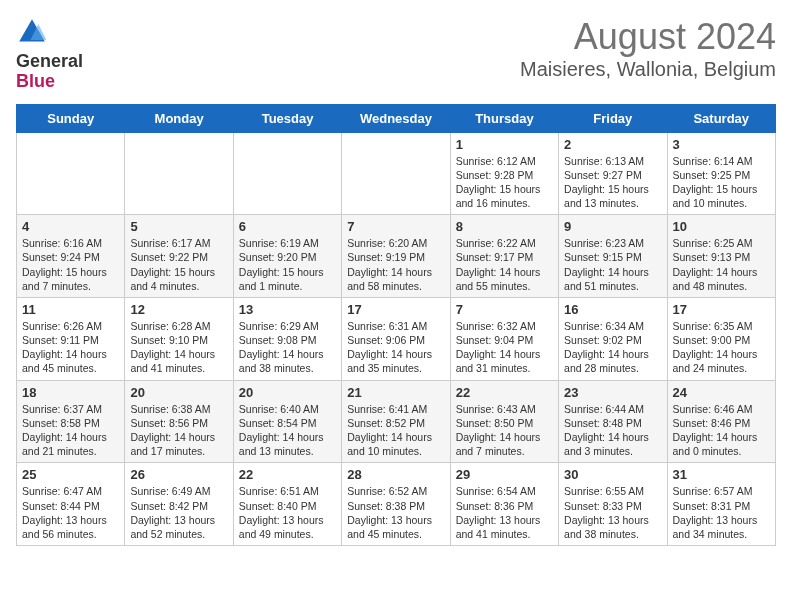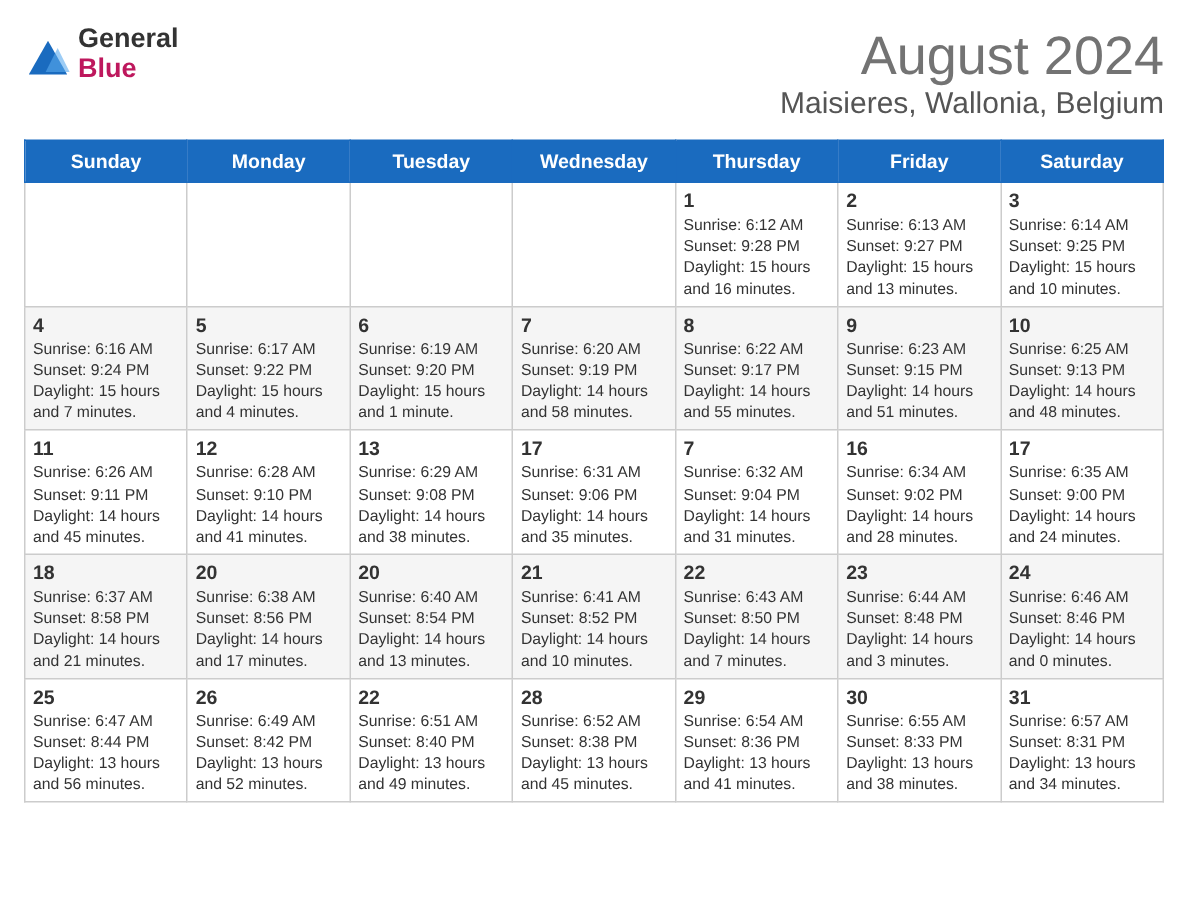--- a/index.html
+++ b/index.html
@@ -11,22 +11,23 @@
       padding: 16px;
     }
     .header-area {
       display: flex;
       justify-content: space-between;
       align-items: flex-start;
       margin-bottom: 12px;
     }
     .logo {
       display: flex;
-      align-items: flex-end;
+      align-items: flex-start;
       gap: 4px;
+      flex-direction: column;
     }
     .logo-text {
       font-size: 18px;
       font-weight: bold;
       line-height: 1.1;
     }
     .logo-general { color: #333; }
     .logo-blue { color: #be185d; }
     .logo-icon {
       width: 32px;

